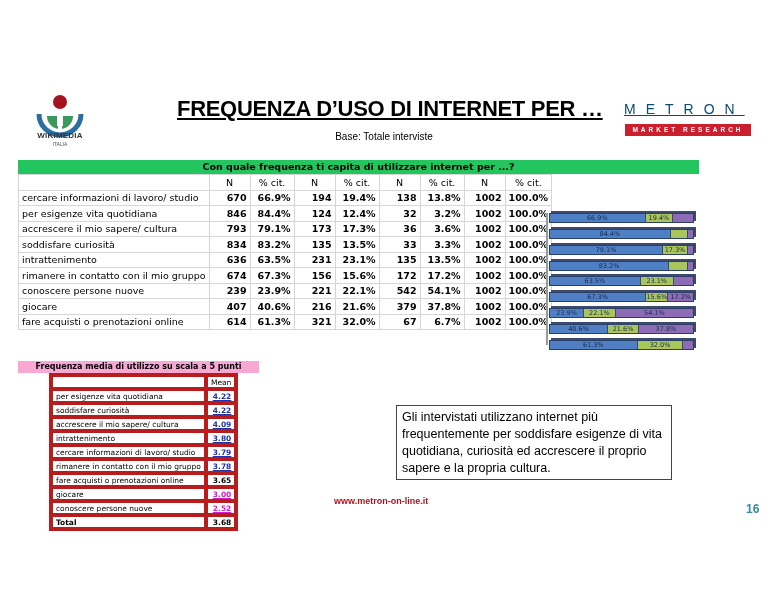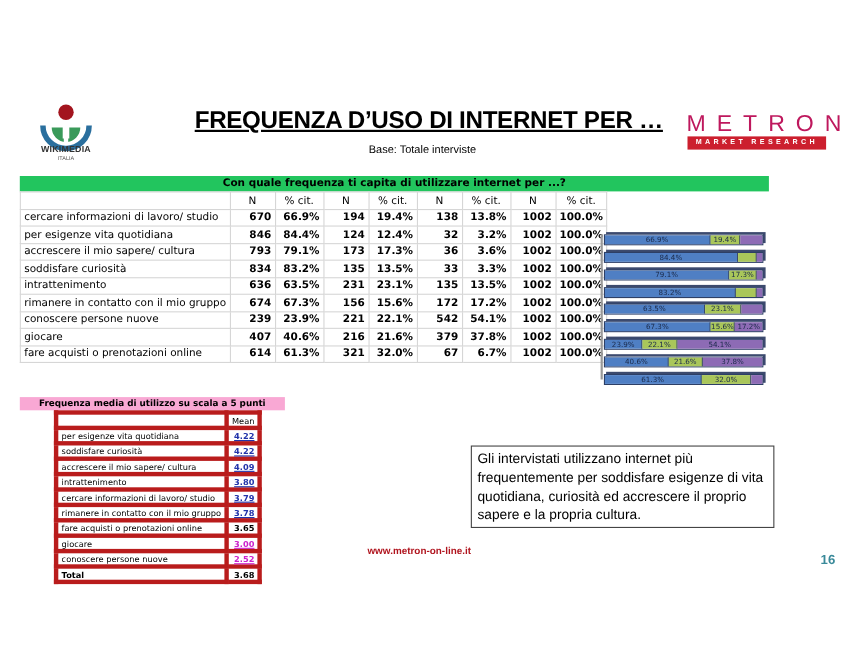--- a/index.html
+++ b/index.html
@@ -3,21 +3,21 @@
 <meta charset="utf-8">
 <style>
   * { box-sizing: border-box; margin: 0; padding: 0; }
   html, body { width: 776px; height: 600px; background: #ffffff; overflow: hidden; }
   body { position: relative; font-family: "DejaVu Sans", sans-serif; color: #000; }
 
   
   .wm-logo { position: absolute; left: 30px; top: 92px; width: 60px; height: 60px; }
   .wm-text { position: absolute; left: 20px; top: 131px; width: 80px; text-align: center; font-family: "Liberation Sans", sans-serif; font-weight: bold; font-size: 8px; color: #333; letter-spacing: 0.2px; }
   .wm-sub { position: absolute; left: 20px; top: 141px; width: 80px; text-align: center; font-family: "Liberation Sans", sans-serif; font-size: 5px; color: #555; }
-  .metron-logo { position: absolute; left: 624px; top: 101px; font-family: "Liberation Sans", sans-serif; font-size: 21px; letter-spacing: 10px; color: #be185d; font-weight: normal; }
+  .metron-logo { position: absolute; left: 624px; top: 101px; font-family: "Liberation Sans", sans-serif; font-size: 14px; letter-spacing: 10px; color: #0c4a6e; font-weight: normal; text-decoration: underline; }
   .metron-bar { position: absolute; left: 625px; top: 124px; width: 126px; height: 12px; background: #cc1f2e; color: #fff; font-family: "Liberation Sans", sans-serif; font-size: 6.5px; font-weight: bold; letter-spacing: 3px; text-align: center; line-height: 12px; }
 
   .title { position: absolute; left: 177px; top: 96px; font-family: "Liberation Sans", sans-serif; font-weight: bold; font-size: 22px; text-decoration: underline; letter-spacing: -0.3px; }
   .subtitle { position: absolute; left: 0; width: 776px; top: 131px; padding-left: 0px; text-align: center; font-family: "Liberation Sans", sans-serif; font-size: 10px; }
   .subtitle span { position: relative; left: -4px; }
 
   
   .q-bar { position: absolute; left: 18px; top: 160px; width: 681px; height: 14px; background: #22c55e; font-size: 9.5px; font-weight: bold; text-align: center; line-height: 14px; }
   table.main { position: absolute; left: 18px; top: 174px; border-collapse: collapse; font-size: 9.5px; }
   table.main td { border: 1px solid #d6d6d6; height: 15.5px; padding: 0 3px; white-space: nowrap; }
@@ -44,21 +44,21 @@
   .mean-bar { position: absolute; left: 18px; top: 361px; width: 241px; height: 12px; background: #f9a8d4; font-size: 8px; font-weight: bold; text-align: center; line-height: 12px; }
   table.mean { position: absolute; left: 49px; top: 373px; border-collapse: collapse; font-size: 7.5px; }
   table.mean td { border: 4px solid #b91c1c; height: 14px; padding: 0 3px; white-space: nowrap; }
   table.mean td.ml { width: 148px; }
   table.mean td.mv { width: 30px; text-align: right; font-weight: bold; }
   table.mean td.mv.link-blue { color: #2233aa; text-decoration: underline; }
   table.mean td.mv.link-pink { color: #cc22cc; text-decoration: underline; }
   table.mean tr.total td { font-weight: bold; }
 
   
-  .note { position: absolute; left: 396px; top: 405px; width: 276px; height: 75px; border: 1px solid #444; padding: 3px 5px; font-family: "Liberation Sans", sans-serif; font-size: 12.5px; line-height: 17px; margin-left: 32px; }
+  .note { position: absolute; left: 396px; top: 405px; width: 276px; height: 75px; border: 1px solid #444; padding: 3px 5px; font-family: "Liberation Sans", sans-serif; font-size: 12.5px; line-height: 17px; }
 
   .footer-url { position: absolute; left: 334px; top: 496px; font-family: "Liberation Sans", sans-serif; font-size: 9px; color: #b0141e; font-weight: bold; }
   .page-num { position: absolute; left: 746px; top: 502px; font-family: "Liberation Sans", sans-serif; font-size: 12px; font-weight: bold; color: #3a8a9a; }
 </style>
 </head>
 <body>
 
 <svg class="wm-logo" viewBox="0 0 60 60">
   <path d="M9 22 A21 21 0 0 0 51 22" fill="none" stroke="#2a6f9e" stroke-width="5"></path>
   <path d="M17 24 A13 13 0 0 0 43 24 L33 24 L33 34 L27 34 L27 24 Z" fill="#3a9a5a"></path>

